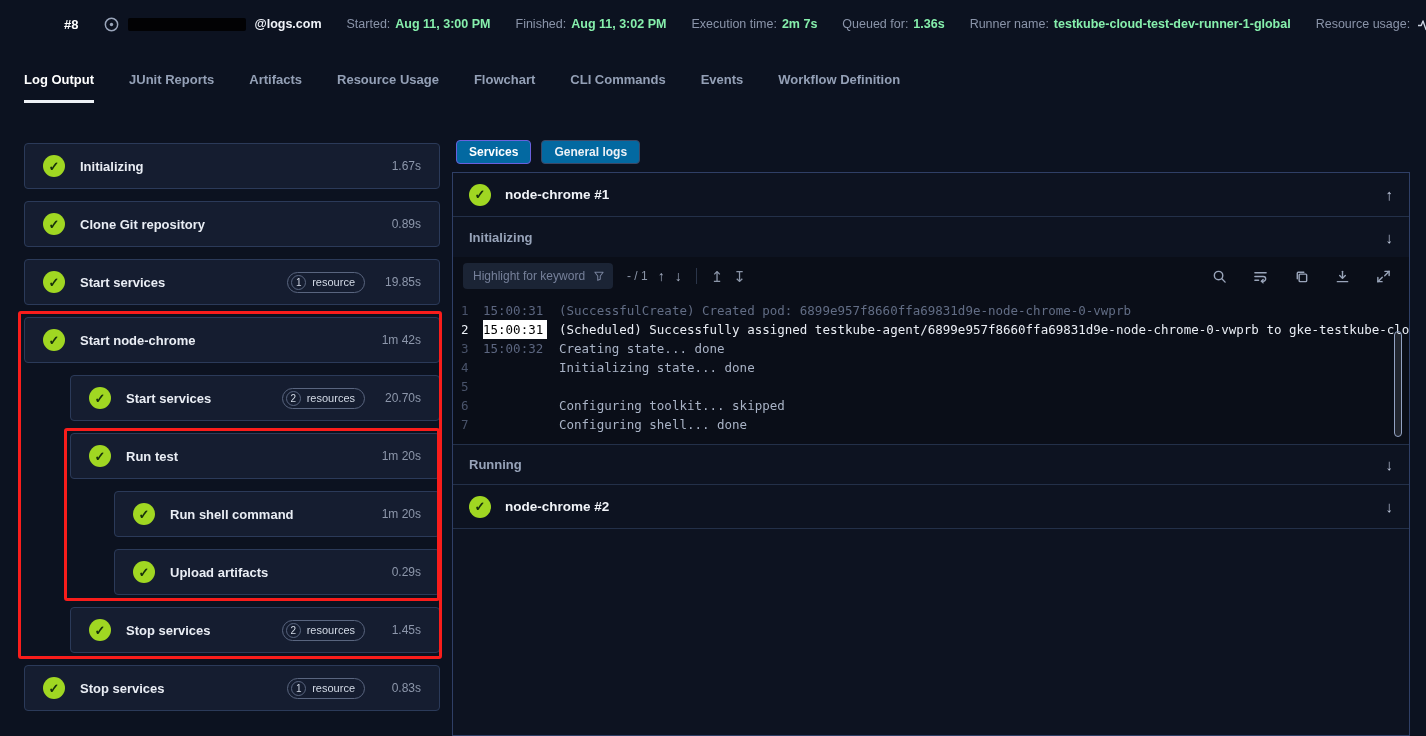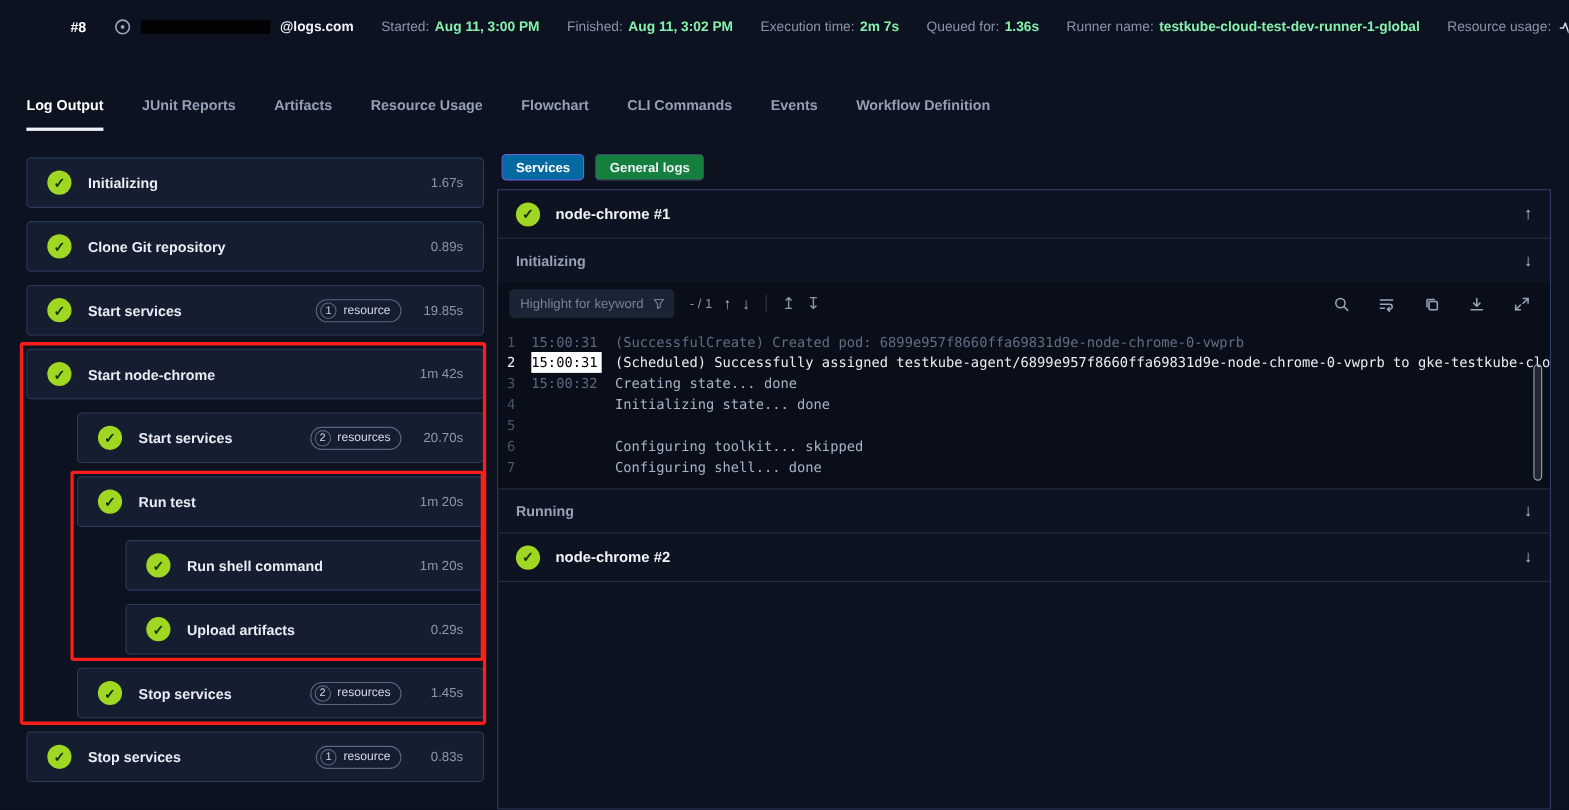--- a/index.html
+++ b/index.html
@@ -21,21 +21,21 @@
   .user-chip { display:flex; align-items:center; gap:8px; }
   .avatar-svg { color:#9aa5ba; display:block; }
   .redact { display:inline-block; width:118px; height:13px; background:#020204; border-radius:2px; }
   .email-suffix { color:#f0f3f9; font-weight:600; }
   .tb-field { display:flex; align-items:center; }
   .tb-label { color:#8a94a9; }
   .tb-value { color:#86efac; font-weight:600; margin-left:5px; }
   .pulse-svg { color:#cdd5e2; margin-left:7px; display:block; }
 
   
-  .tabs { position:absolute; top:72px; left:24px; display:flex; gap:35px;margin-top:16px; }
+  .tabs { position:absolute; top:72px; left:24px; display:flex; gap:35px; }
   .tab {
     font-size:13px; font-weight:700; color:#94a0b6;
     padding-bottom:13px; border-bottom:3px solid transparent; cursor:pointer;
   }
   .tab.active { color:#ffffff; border-color:#eef1f6; }
 
   
   .steps { position:absolute; left:24px; top:143px; width:416px; }
   .step-card {
     height:46px; margin-bottom:12px;
@@ -65,21 +65,21 @@
 
   
   .annot { position:absolute; border:3px solid #f91d1b; border-radius:3px; pointer-events:none; z-index:10; }
   #annot-outer { left:18px; top:311px; width:424px; height:348px; }
   #annot-inner { left:64px; top:428px; width:376px; height:173px; }
 
   
   .pills { position:absolute; left:456px; top:140px; display:flex; gap:10px; }
   .pill {
     font-size:12px; font-weight:700; padding:4px 12px; border-radius:4px;
-    color:#eef1f6; background:#15803d; border:1px solid #3c4866; cursor:pointer;
+    color:#eef1f6; background:#0369a1; border:1px solid #3c4866; cursor:pointer;
   }
   .pill.active { background:#0369a1; border-color:#6a60dd; color:#ffffff; }
 
   .log-container {
     position:absolute; left:452px; top:172px; width:958px; height:564px;
     border:1px solid #2f3f66; background:#0d1321; overflow:hidden;
   }
   .svc-header {
     height:44px; display:flex; align-items:center; gap:14px;
     padding:0 16px; border-bottom:1px solid #233049; cursor:pointer;

